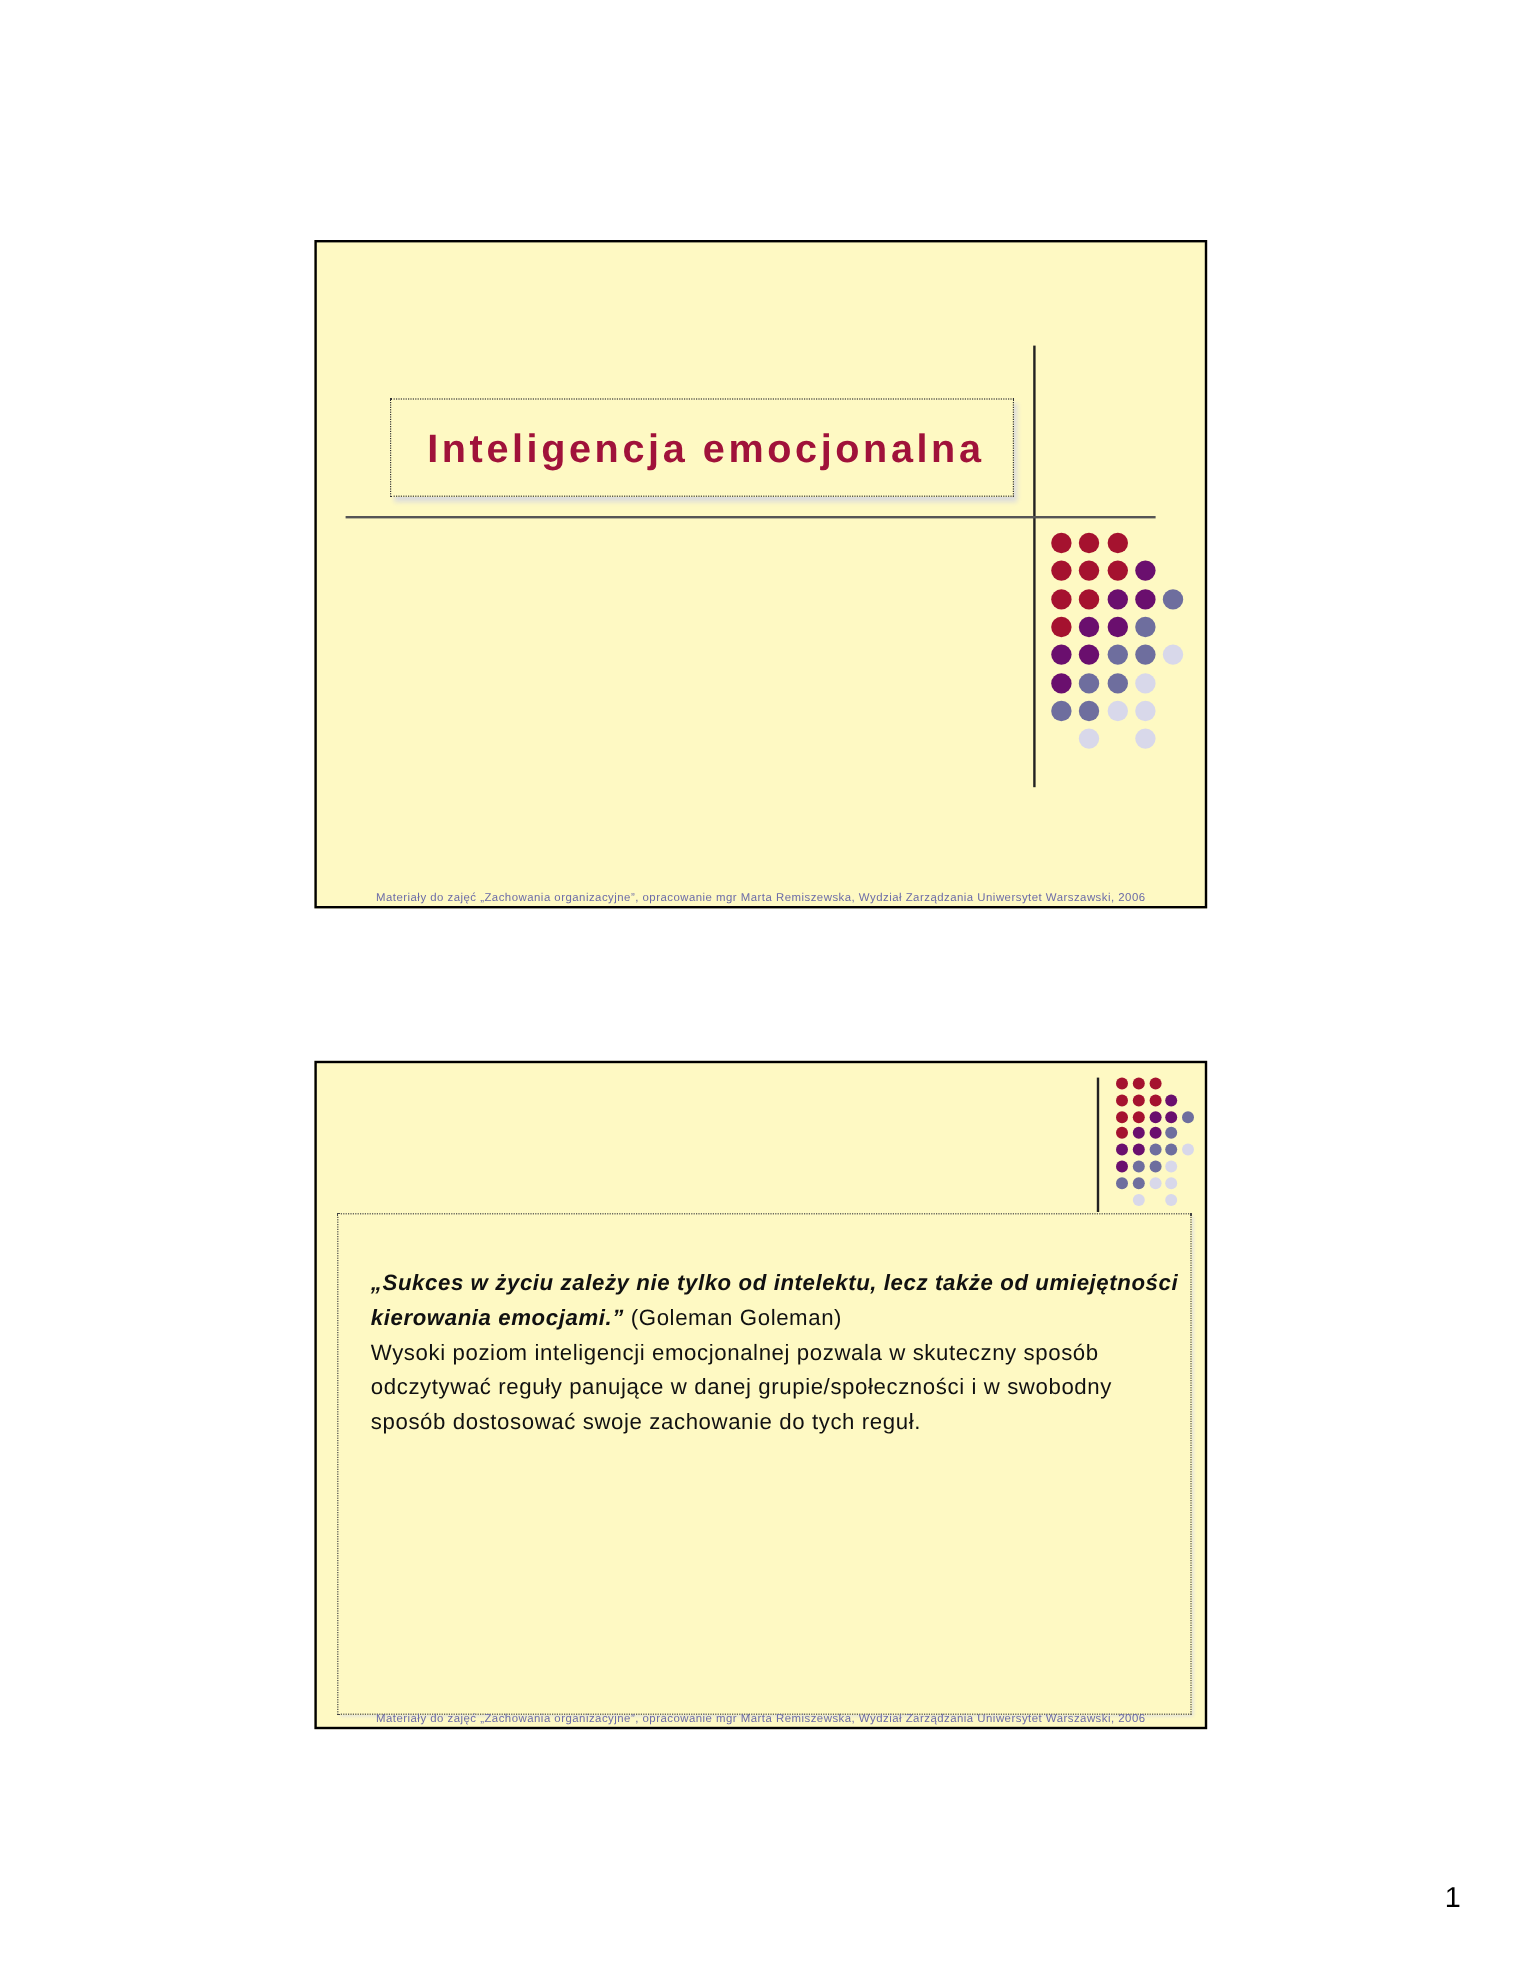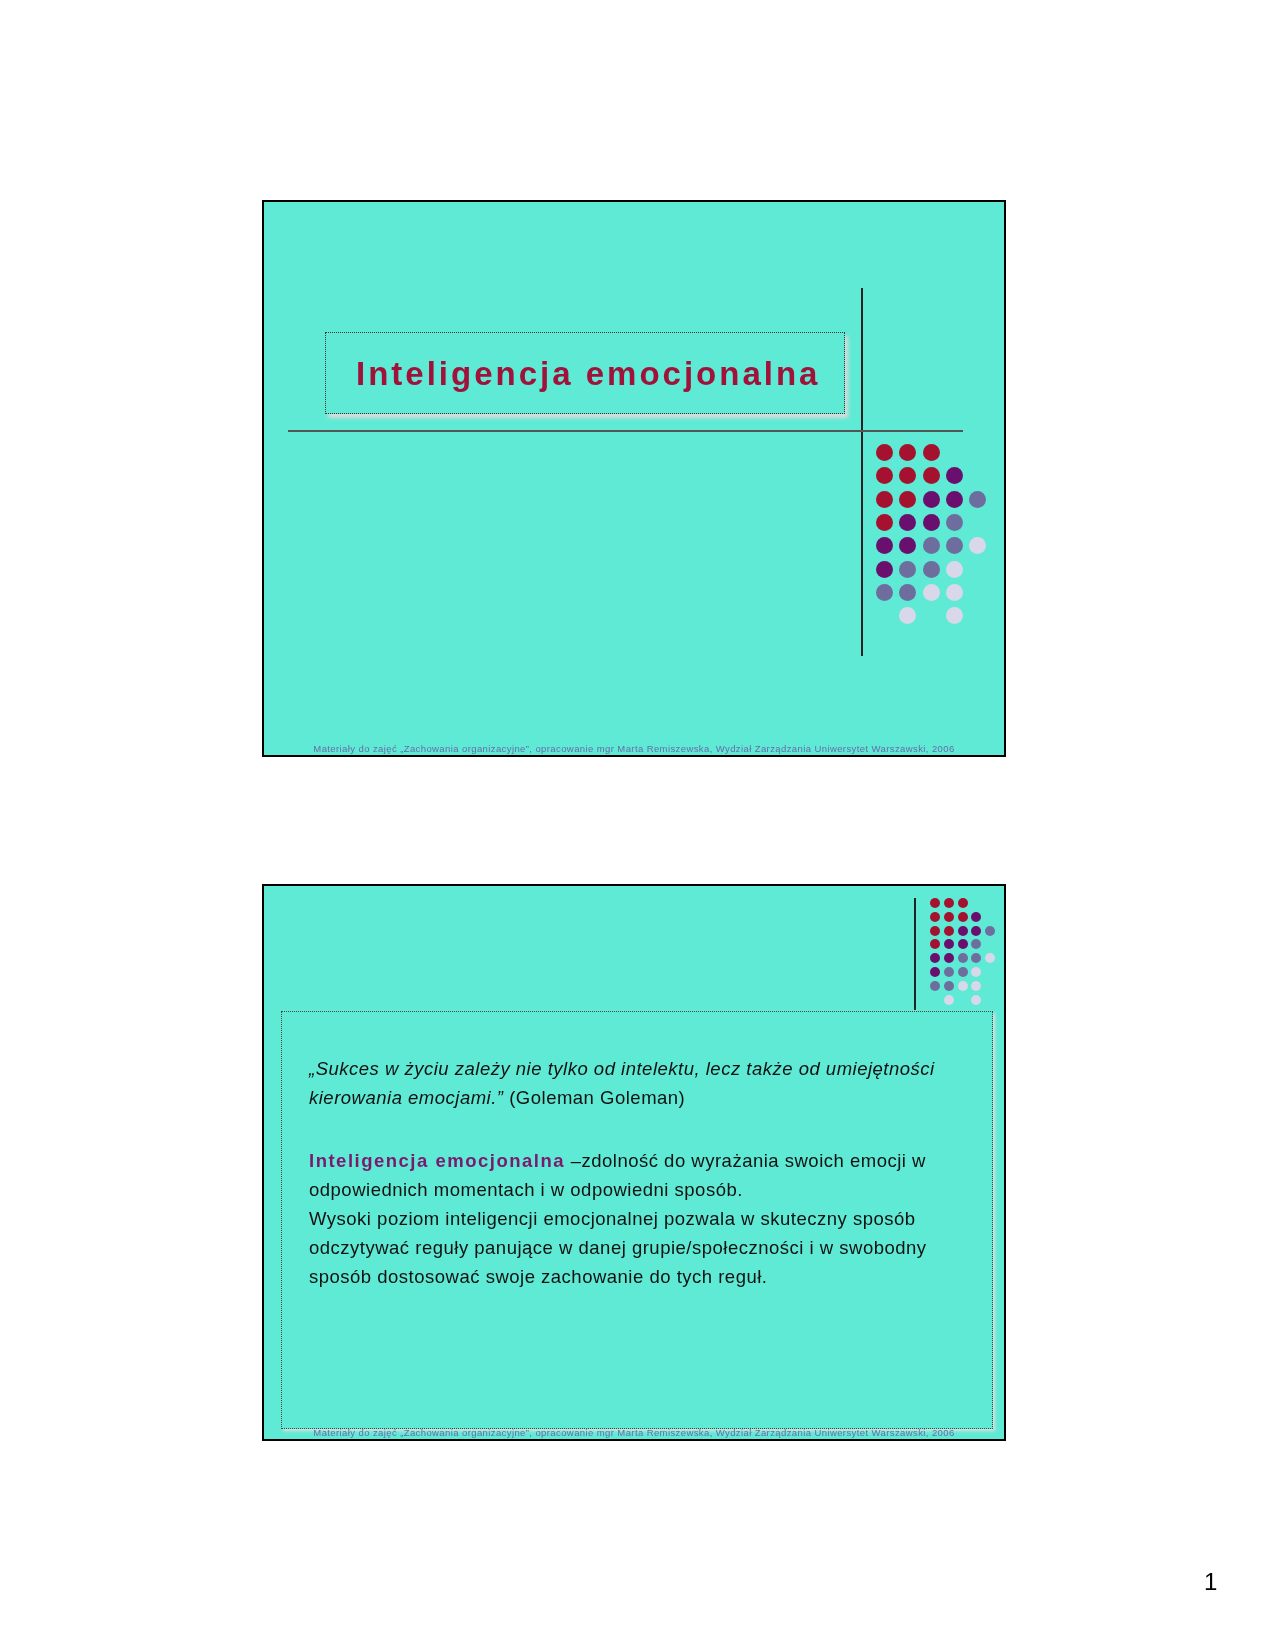--- a/index.html
+++ b/index.html
@@ -1,29 +1,29 @@
 <!DOCTYPE html>
 <html><head>
 <meta charset="utf-8">
 <style>
   html, body { margin:0; padding:0; background:#ffffff; }
   body { width:1275px; height:1650px; position:relative; overflow:hidden; font-family:"Liberation Sans", sans-serif; }
-  .slide { position:absolute; left:262px; width:744px; height:557px; border:2px solid #000; background:#5eead4; box-sizing:border-box; }
+  .slide { position:absolute; left:262px; width:744px; height:557px; border:2px solid #000; background:#fef9c3; box-sizing:border-box; }
   #slide1 { top:200px; }
   #slide2 { top:884px; }
   .footer { position:absolute; left:6px; right:6px; bottom:1px; font-size:9.5px; color:#6b6ba8; letter-spacing:0.4px; white-space:nowrap; overflow:hidden; text-align:center; }
   .title-box { position:absolute; border:1.5px dotted #333; box-shadow:3px 4px 4px #dcdcdc; }
   .title-text { color:#a0123a; font-weight:bold; letter-spacing:3px; }
   .vline { position:absolute; width:1.5px; background:#222; }
   .hline { position:absolute; height:1.5px; background:#555; }
   .dots { position:absolute; }
   .dot { position:absolute; border-radius:50%; }
   .content-box { position:absolute; border:1.5px dotted #444; box-shadow:2px 2px 3px #e0e0e0; box-sizing:border-box; }
   .para { color:#111; font-size:18.5px; line-height:29px; letter-spacing:0.5px; margin:0; }
-  .para i { font-style:italic; }
+  .para i { font-style:italic;font-weight:bold; }
   .kw { color:#7a1a6e; font-weight:bold; letter-spacing:1.5px; }
   #page-num { position:absolute; left:1204px; top:1568px; font-size:24px; color:#000; }
 </style>
 </head>
 <body>
 
 <div class="slide" id="slide1">
   <div class="vline" style="left:597px; top:86px; height:368px;"></div>
   <div class="hline" style="left:24px; width:675px; top:228px;"></div>
   <div class="title-box" style="left:61px; top:130px; width:518px; height:80px;">
@@ -96,20 +96,19 @@
       <div class="dot" style="left: 0px; top: 82.8px; width: 10px; height: 10px; background: rgb(110, 110, 158);"></div>
       <div class="dot" style="left: 13.8px; top: 82.8px; width: 10px; height: 10px; background: rgb(110, 110, 158);"></div>
       <div class="dot" style="left: 27.6px; top: 82.8px; width: 10px; height: 10px; background: rgb(216, 216, 234);"></div>
       <div class="dot" style="left: 41.4px; top: 82.8px; width: 10px; height: 10px; background: rgb(216, 216, 234);"></div>
       <div class="dot" style="left: 13.8px; top: 96.6px; width: 10px; height: 10px; background: rgb(216, 216, 234);"></div>
       <div class="dot" style="left: 41.4px; top: 96.6px; width: 10px; height: 10px; background: rgb(216, 216, 234);"></div>
     </div>
   <div class="content-box" style="left:17px; top:125px; width:712px; height:418px;">
     <div style="position:absolute; left:27px; top:42px; width:680px;">
       <p class="para"><i>„Sukces w życiu zależy nie tylko od intelektu, lecz także od umiejętności kierowania emocjami.”</i><span> (Goleman Goleman)</span></p>
-      <p class="para" style="margin-top:34px;"><span class="kw">Inteligencja emocjonalna</span><span> –zdolność do wyrażania swoich emocji w odpowiednich momentach i w odpowiedni sposób.</span></p>
       <p class="para" style="">Wysoki poziom inteligencji emocjonalnej pozwala w skuteczny sposób odczytywać reguły panujące w danej grupie/społeczności i w swobodny sposób dostosować swoje zachowanie do tych reguł.</p>
     </div>
   </div>
   <div class="footer">Materiały do zajęć „Zachowania organizacyjne”, opracowanie mgr Marta Remiszewska, Wydział Zarządzania Uniwersytet Warszawski, 2006</div>
 </div>
 
 <div id="page-num">1</div>
 
 </body></html>

